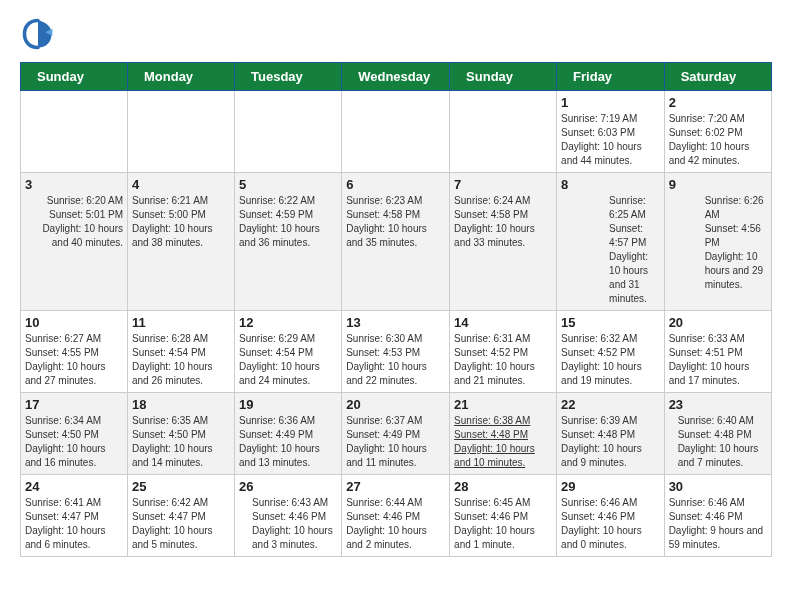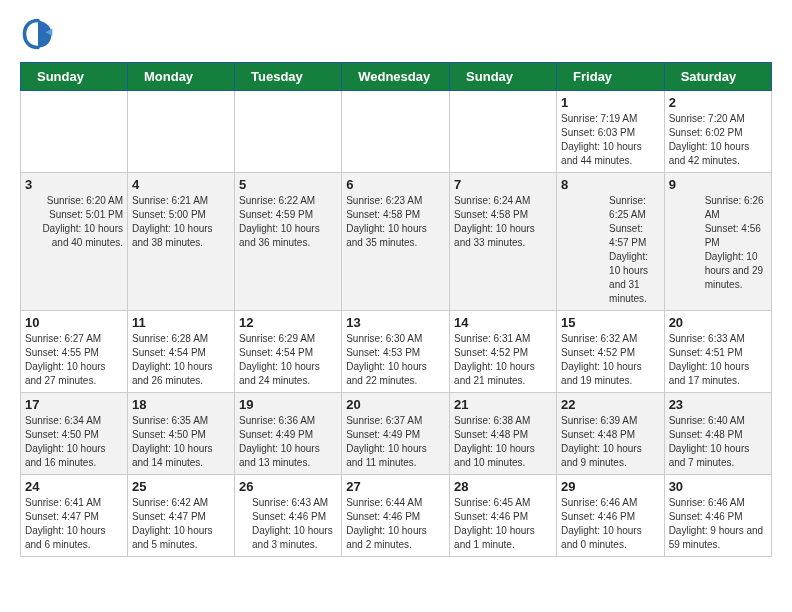--- a/index.html
+++ b/index.html
@@ -254,33 +254,33 @@
 Daylight: 10 hours and 13 minutes.</div>
         </td>
         <td>
           <span class="day-number">20</span>
           <div class="day-info" style="white-space: pre-line;">Sunrise: 6:37 AM
 Sunset: 4:49 PM
 Daylight: 10 hours and 11 minutes.</div>
         </td>
         <td>
           <span class="day-number">21</span>
-          <div class="day-info" style="white-space: pre-line;">Sunrise: 6:38 AM
+          <div class="day-info" style="white-space: pre-line; text-decoration: underline;">Sunrise: 6:38 AM
 Sunset: 4:48 PM
 Daylight: 10 hours and 10 minutes.</div>
         </td>
         <td>
           <span class="day-number">22</span>
           <div class="day-info" style="white-space: pre-line;">Sunrise: 6:39 AM
 Sunset: 4:48 PM
 Daylight: 10 hours and 9 minutes.</div>
         </td>
         <td>
           <span class="day-number">23</span>
-          <div class="day-info" style="white-space: pre-line;">Sunrise: 6:40 AM
+          <div class="day-info" style="white-space: pre-line; margin-left: 9px;">Sunrise: 6:40 AM
 Sunset: 4:48 PM
 Daylight: 10 hours and 7 minutes.</div>
         </td>
       </tr>
       <tr>
         <td>
           <span class="day-number">24</span>
           <div class="day-info" style="white-space: pre-line;">Sunrise: 6:41 AM
 Sunset: 4:47 PM
 Daylight: 10 hours and 6 minutes.</div>

